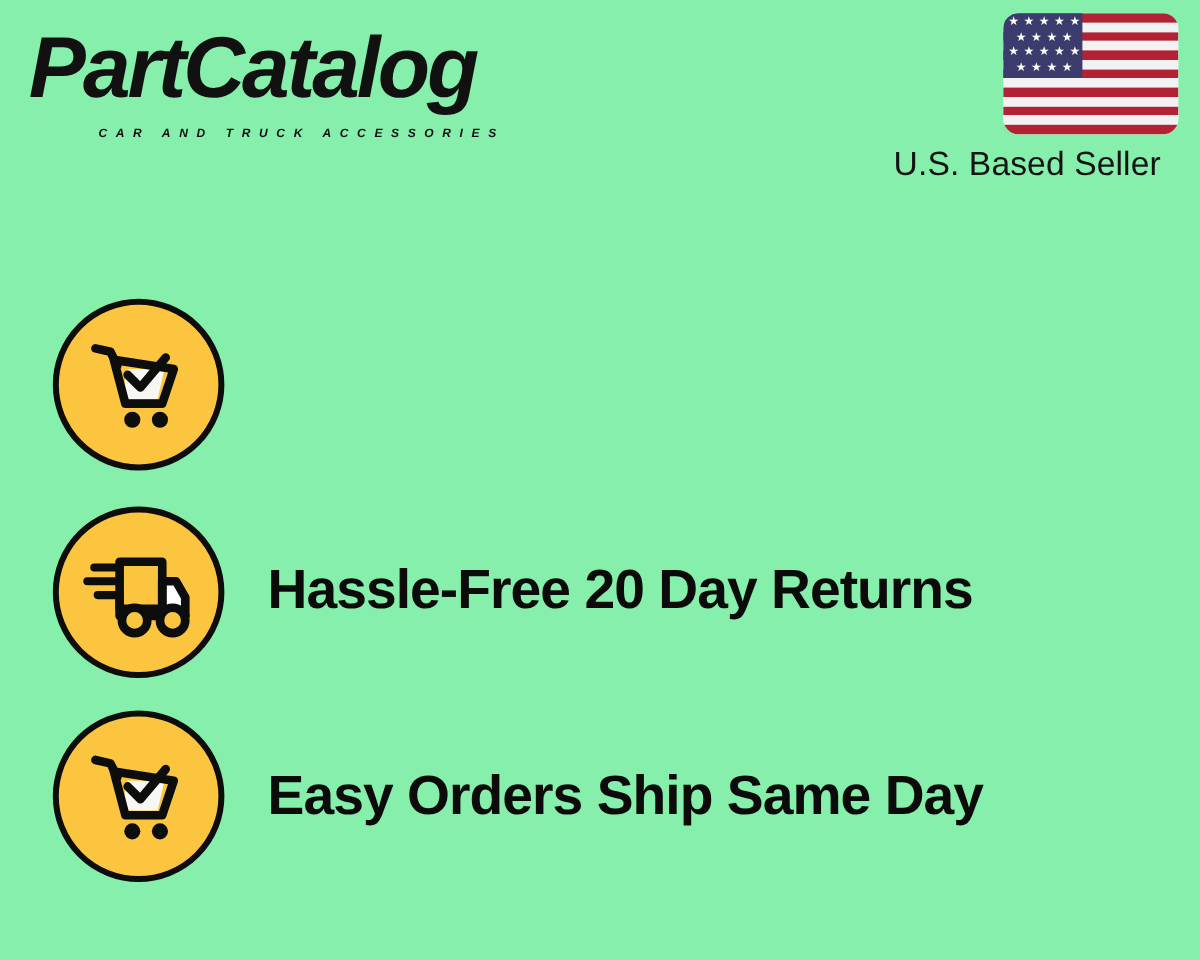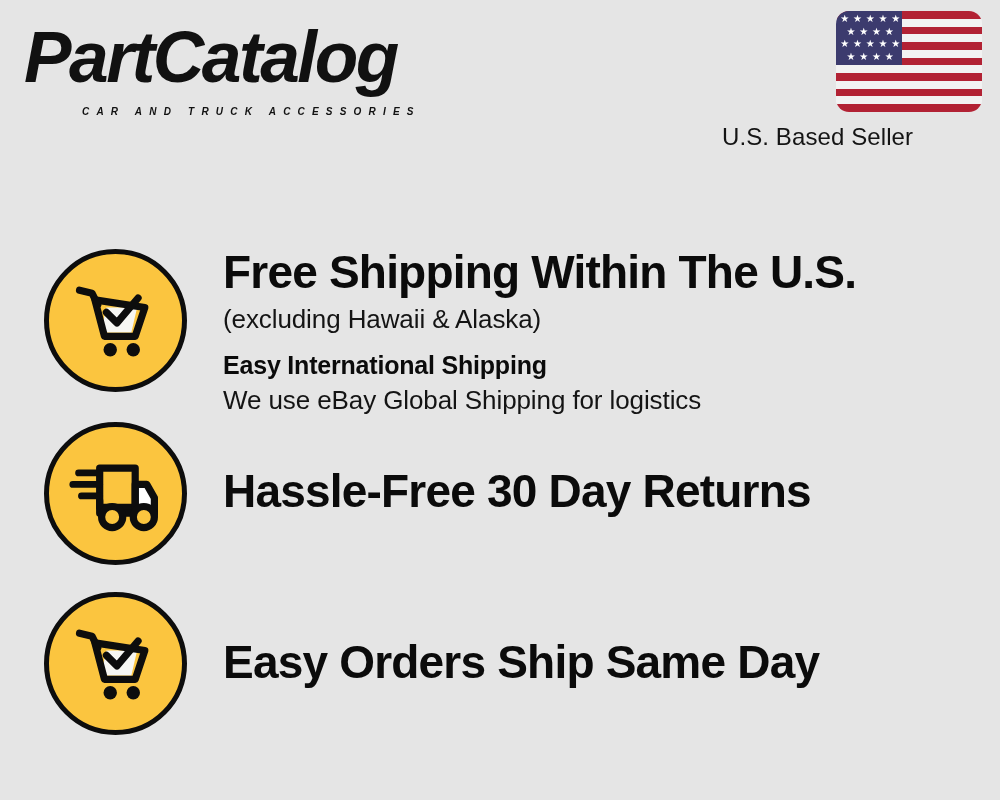--- a/index.html
+++ b/index.html
@@ -9,21 +9,21 @@
     background: #ffffff;
   }
   body {
     font-family: "Liberation Sans", sans-serif;
     -webkit-font-smoothing: antialiased;
   }
   #banner {
     position: relative;
     width: 1000px;
     height: 800px;
-    background: #e5e5e5;
+    background: #86efac;
     overflow: hidden;
   }
 
   
   #logo-block {
     position: absolute;
     left: 24px;
     top: 18px;
     width: 470px;
     height: 100px;
@@ -91,24 +91,24 @@
     font-size: 10px;
     line-height: 10px;
     transform: translate(-50%, -50%);
     user-select: none;
   }
   #seller-text {
     position: absolute;
     left: 722px;
     top: 119px;
     width: 268px;
-    text-align: left;
+    text-align: center;
     font-family: "Liberation Sans", sans-serif;
     font-weight: 400;
-    font-size: 24px;
+    font-size: 28px;
     line-height: 36px;
     color: #141414;
     letter-spacing: 0.1px;
     white-space: nowrap;
   }
 
   
   .feature-row {
     position: absolute;
     left: 0;
@@ -239,44 +239,38 @@
     <div class="icon-circle">
       <svg viewBox="0 0 100 100" xmlns="http://www.w3.org/2000/svg">
         <path d="M40 36 L72 36 L66 62 L34 62 Z" fill="#f7f7f3"></path>
         <path d="M12 18 L25 21 L31 33" fill="none" stroke="#0d0d0d" stroke-width="7.5" stroke-linecap="round" stroke-linejoin="round"></path>
         <path d="M28 28 L80 36 L70 66 L38 66 Z" fill="none" stroke="#0d0d0d" stroke-width="7.5" stroke-linecap="round" stroke-linejoin="round"></path>
         <path d="M40 41 L51 52 L73 26" fill="none" stroke="#0d0d0d" stroke-width="7.5" stroke-linecap="round" stroke-linejoin="round"></path>
         <circle cx="44" cy="80" r="7" fill="#0d0d0d"></circle>
         <circle cx="68" cy="80" r="7" fill="#0d0d0d"></circle>
       </svg>
     </div>
-    <div class="feature-text">
-      <div class="headline">Free Shipping Within The U.S.</div>
-      <div class="subline">(excluding Hawaii &amp; Alaska)</div>
-      <div class="subline-bold">Easy International Shipping</div>
-      <div class="subline last">We use eBay Global Shipping for logistics</div>
-    </div>
   </div>
 
   <div class="feature-row" id="row-1">
     <div class="icon-circle">
       <svg viewBox="0 0 100 100" xmlns="http://www.w3.org/2000/svg">
         <path d="M70 40 L82 40 L90 54 L90 64 L70 64 Z" fill="#ffffff"></path>
         <path d="M33 23 L70 23 L70 64 L33 64 Z" fill="none" stroke="#0d0d0d" stroke-width="7.5" stroke-linejoin="round"></path>
         <path d="M70 40 L82 40 L90 54 L90 70 L70 70 Z" fill="none" stroke="#0d0d0d" stroke-width="7.5" stroke-linejoin="round"></path>
         <path d="M33 57 L33 70 L90 70" fill="none" stroke="#0d0d0d" stroke-width="7.5" stroke-linecap="round" stroke-linejoin="round"></path>
         <line x1="11" y1="28" x2="33" y2="28" stroke="#0d0d0d" stroke-width="7" stroke-linecap="round"></line>
         <line x1="5" y1="40" x2="33" y2="40" stroke="#0d0d0d" stroke-width="7" stroke-linecap="round"></line>
         <line x1="14" y1="52" x2="33" y2="52" stroke="#0d0d0d" stroke-width="7" stroke-linecap="round"></line>
         <circle cx="46" cy="74" r="11" fill="#fbc53f" stroke="#0d0d0d" stroke-width="7.5"></circle>
         <circle cx="79" cy="74" r="11" fill="#fbc53f" stroke="#0d0d0d" stroke-width="7.5"></circle>
       </svg>
     </div>
     <div class="feature-text">
-      <div class="headline">Hassle-Free 30 Day Returns</div>
+      <div class="headline">Hassle-Free 20 Day Returns</div>
     </div>
   </div>
 
   <div class="feature-row" id="row-2">
     <div class="icon-circle">
       <svg viewBox="0 0 100 100" xmlns="http://www.w3.org/2000/svg">
         <path d="M40 36 L72 36 L66 62 L34 62 Z" fill="#f7f7f3"></path>
         <path d="M12 18 L25 21 L31 33" fill="none" stroke="#0d0d0d" stroke-width="7.5" stroke-linecap="round" stroke-linejoin="round"></path>
         <path d="M28 28 L80 36 L70 66 L38 66 Z" fill="none" stroke="#0d0d0d" stroke-width="7.5" stroke-linecap="round" stroke-linejoin="round"></path>
         <path d="M40 41 L51 52 L73 26" fill="none" stroke="#0d0d0d" stroke-width="7.5" stroke-linecap="round" stroke-linejoin="round"></path>

